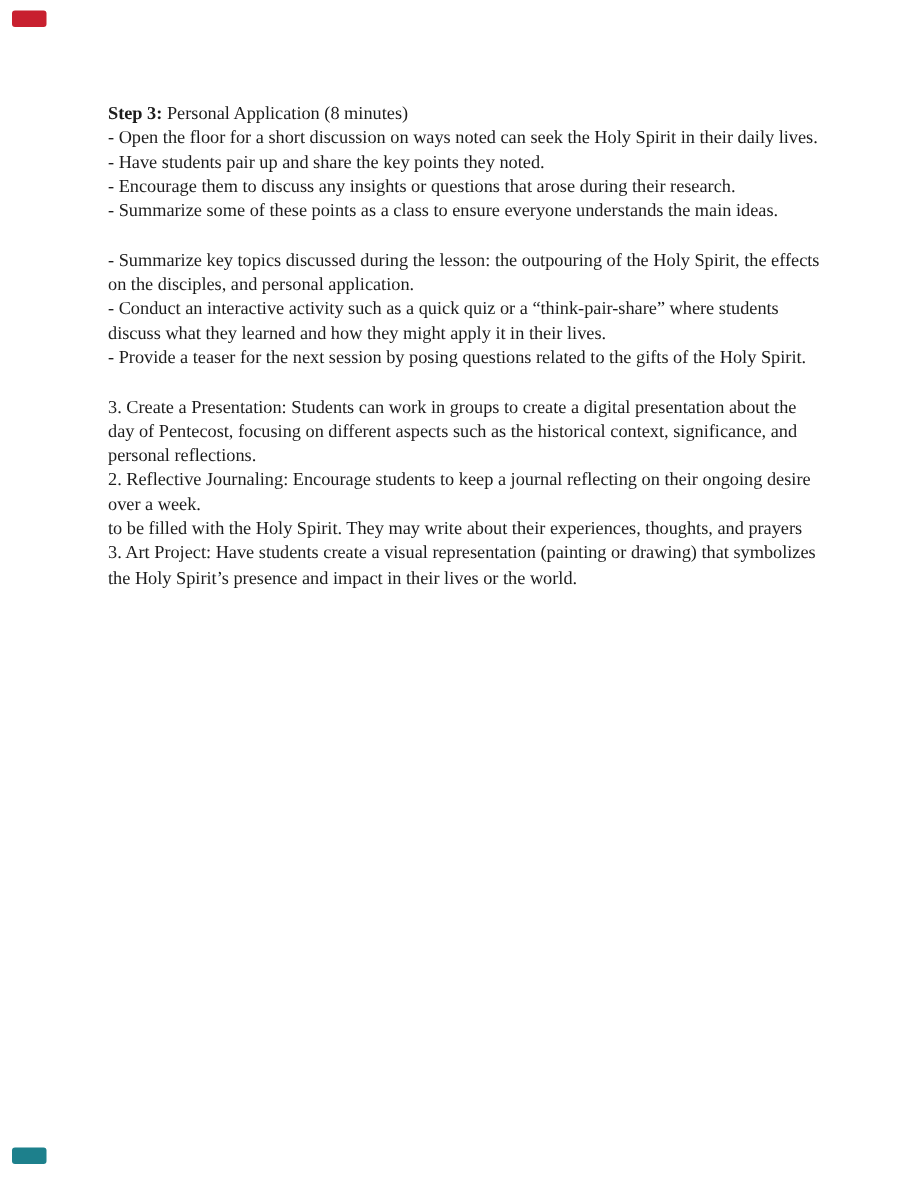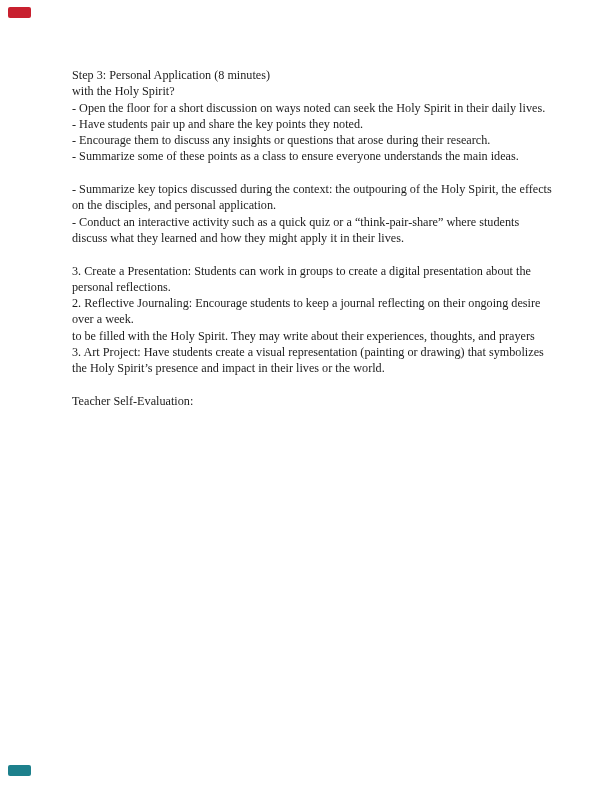--- a/index.html
+++ b/index.html
@@ -24,47 +24,47 @@
     left: 72px;
     top: 67px;
     color: #1c1c1c;
     font-size: 12.2px;
   }
   .ln {
     height: 16.3px;
     line-height: 16.3px;
     white-space: pre;
   }
-  .ln .b { font-weight: normal; }
+  .ln .b { font-weight: bold; }
 </style>
 </head>
 <body>
 
 <div class="page">
 
   <div class="corner-tag top" style="background: rgb(200, 32, 47);"></div>
   <div class="corner-tag bottom" style="background: rgb(29, 128, 140);"></div>
 
   <div class="doc">
     <div class="ln"><span class="b">Step 3:</span><span> Personal Application (8 minutes)</span></div>
-    <div class="ln"><span class="b"></span><span>with the Holy Spirit?</span></div>
     <div class="ln"><span class="b"></span><span>- Open the floor for a short discussion on ways noted can seek the Holy Spirit in their daily lives.</span></div>
     <div class="ln"><span class="b"></span><span>- Have students pair up and share the key points they noted.</span></div>
     <div class="ln"><span class="b"></span><span>- Encourage them to discuss any insights or questions that arose during their research.</span></div>
     <div class="ln"><span class="b"></span><span>- Summarize some of these points as a class to ensure everyone understands the main ideas.</span></div>
     <div class="ln"><span class="b"></span><span></span></div>
-    <div class="ln"><span class="b"></span><span>- Summarize key topics discussed during the context: the outpouring of the Holy Spirit, the effects</span></div>
+    <div class="ln"><span class="b"></span><span>- Summarize key topics discussed during the lesson: the outpouring of the Holy Spirit, the effects</span></div>
     <div class="ln"><span class="b"></span><span>on the disciples, and personal application.</span></div>
     <div class="ln"><span class="b"></span><span>- Conduct an interactive activity such as a quick quiz or a “think-pair-share” where students</span></div>
     <div class="ln"><span class="b"></span><span>discuss what they learned and how they might apply it in their lives.</span></div>
+    <div class="ln"><span class="b"></span><span>- Provide a teaser for the next session by posing questions related to the gifts of the Holy Spirit.</span></div>
     <div class="ln"><span class="b"></span><span></span></div>
     <div class="ln"><span class="b"></span><span>3. Create a Presentation: Students can work in groups to create a digital presentation about the</span></div>
+    <div class="ln"><span class="b"></span><span>day of Pentecost, focusing on different aspects such as the historical context, significance, and</span></div>
     <div class="ln"><span class="b"></span><span>personal reflections.</span></div>
     <div class="ln"><span class="b"></span><span>2. Reflective Journaling: Encourage students to keep a journal reflecting on their ongoing desire</span></div>
     <div class="ln"><span class="b"></span><span>over a week.</span></div>
     <div class="ln"><span class="b"></span><span>to be filled with the Holy Spirit. They may write about their experiences, thoughts, and prayers</span></div>
     <div class="ln"><span class="b"></span><span>3. Art Project: Have students create a visual representation (painting or drawing) that symbolizes</span></div>
     <div class="ln"><span class="b"></span><span>the Holy Spirit’s presence and impact in their lives or the world.</span></div>
     <div class="ln"><span class="b"></span><span></span></div>
-    <div class="ln"><span class="b">Teacher Self-Evaluation:</span><span></span></div>
   </div>
 
 </div>
 
 </body></html>

